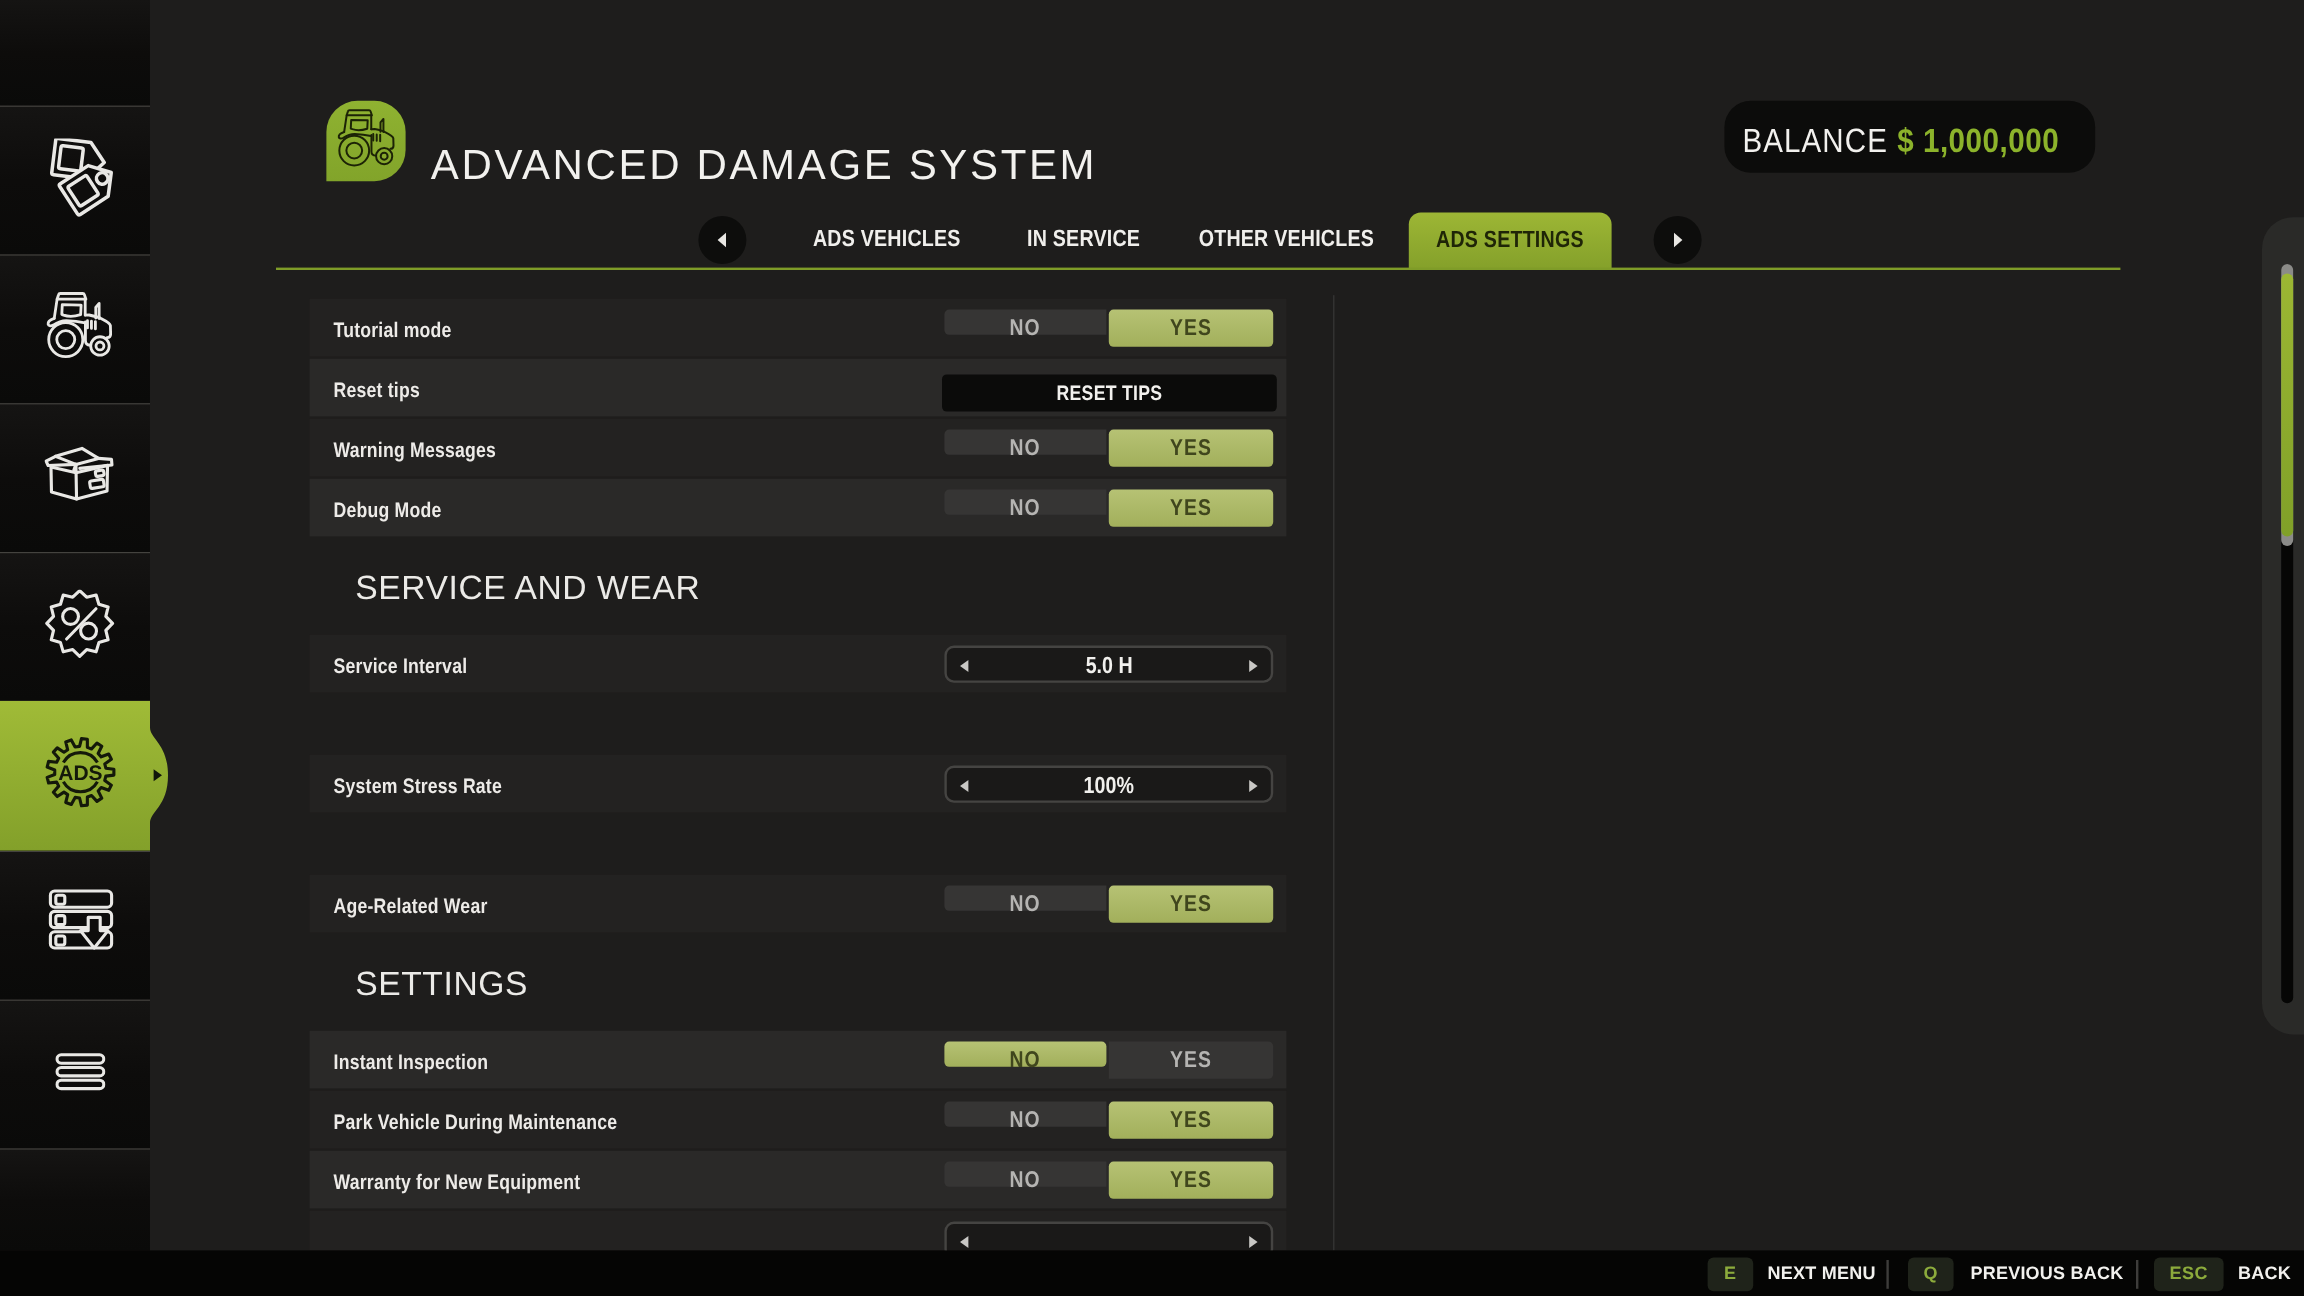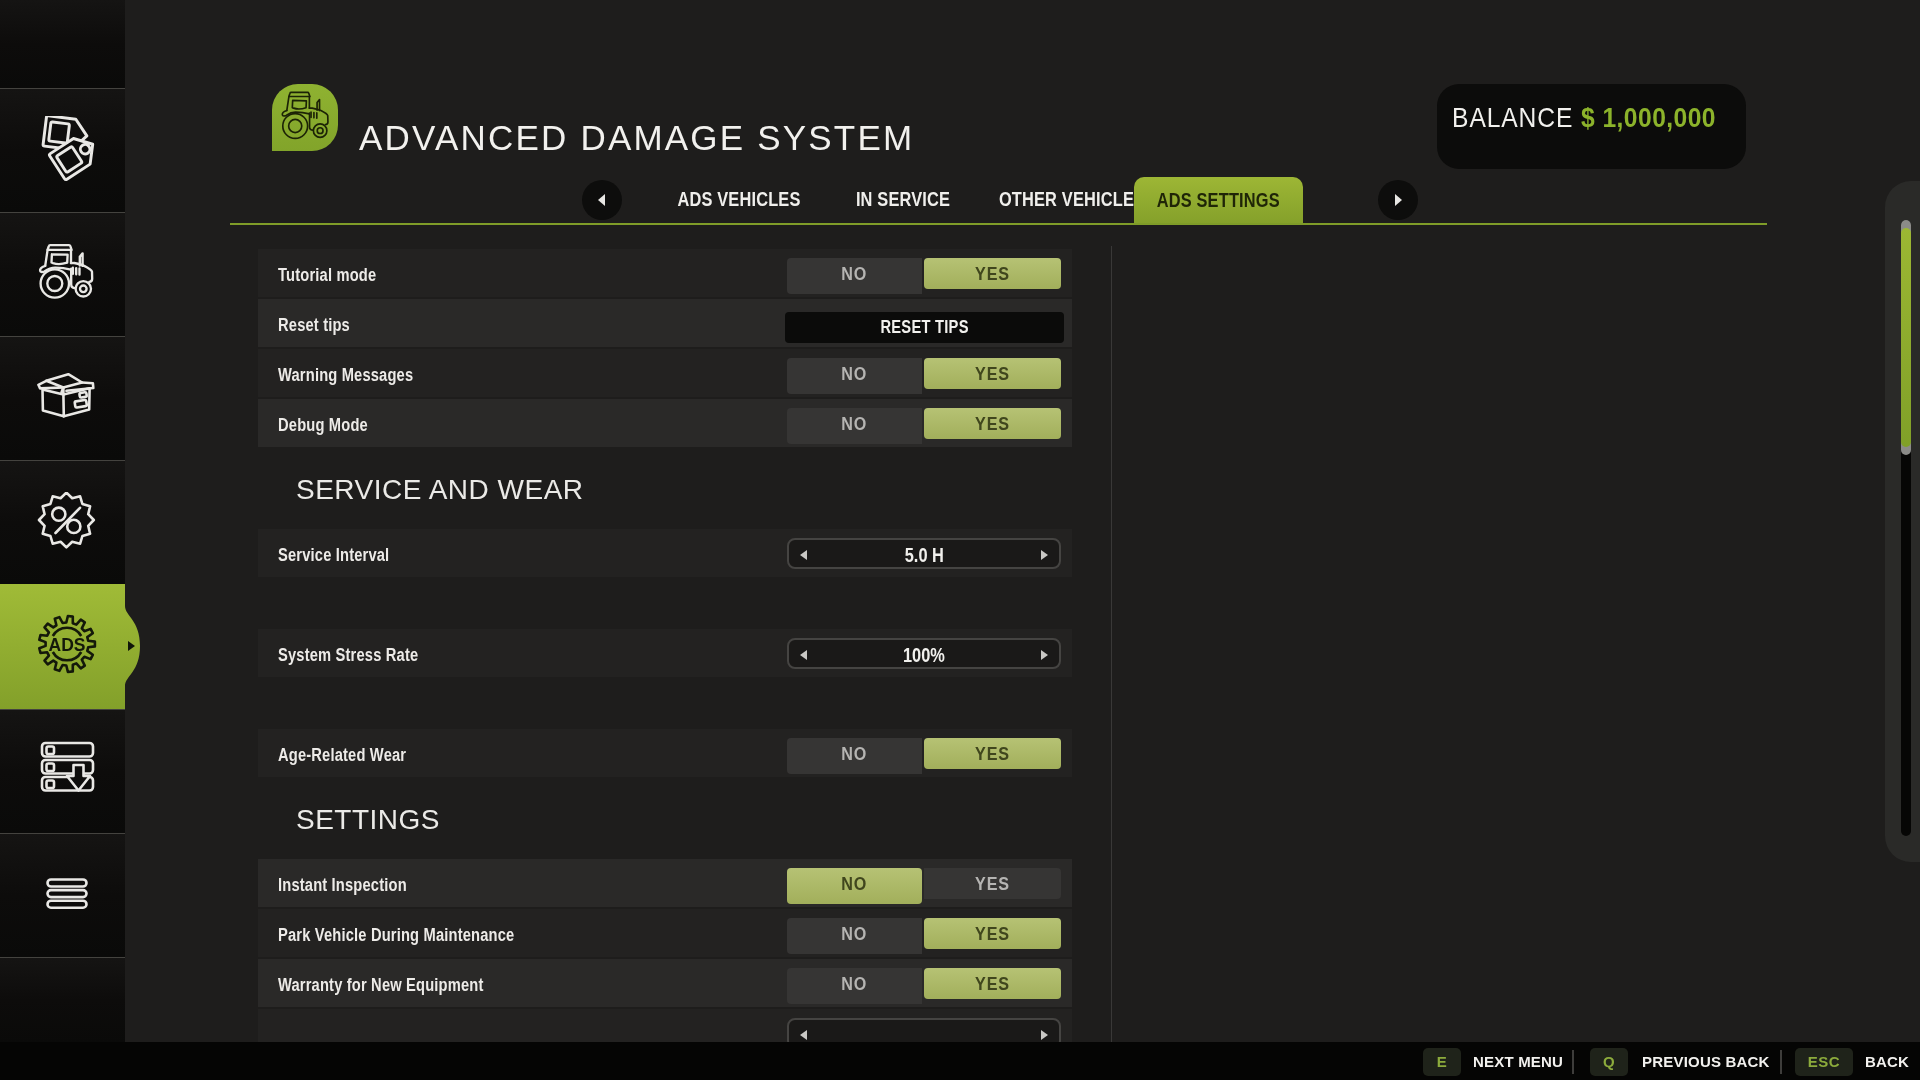--- a/index.html
+++ b/index.html
@@ -9,44 +9,44 @@
   #stage { position:relative; width:1920px; height:1080px; background:#1e1d1c; }
   #sidebar { left:0; top:0; width:125px; height:1042px; background:#0f0e0d; }
   .tile { position:absolute; left:0; width:125px;
     background:linear-gradient(180deg,#151413 0%,#0d0c0b 50%,#0a0a09 100%); }
   .sep { position:absolute; left:0; width:125px; height:1px; background:#44433f; }
   #htile { left:272px; top:84px; width:66px; height:67px;
     border-radius:26px 26px 26px 0;
     background:linear-gradient(180deg,#8fb231 0%,#82a42a 100%); }
   #title { left:359px; top:95px; width:900px; height:46px; line-height:46px;
     font-size:35px; color:#f2f1ee; letter-spacing:2.2px;margin-top:20px; }
-  #balance { left:1437px; top:84px; width:309px; height:85px; background:#0c0c0b;
+  #balance { left:1437px; top:84px; width:309px; height:60px; background:#0c0c0b;
     border-radius:22px; text-align:center; line-height:68px; font-size:28px; }
   #balance .bw { display:inline-block; transform:scaleX(0.88) translateX(-9px); white-space:nowrap; }
   #balance .b1 { color:#f2f1ee; letter-spacing:1px; }
   #balance .b2 { color:#8cb32b; font-weight:bold; letter-spacing:0.5px; }
   .navcirc { position:absolute; top:180px; width:40px; height:40px; border-radius:50%;
     background:#0d0d0c; }
   .tabtxt { position:absolute; top:188px; height:22px; line-height:22px; font-size:19.5px;
     font-weight:bold; color:#f0efec; letter-spacing:0.2px; text-align:center;
     transform:scaleX(0.84); }
-  #activetab { left:1134px; top:177px; width:169px; height:48px;
+  #activetab { left:1174px; top:177px; width:169px; height:48px;
     border-radius:10px 10px 0 0;
     background:linear-gradient(180deg,#9db635 0%,#84a02a 100%);
     text-align:center; line-height:46px; font-size:19.5px; font-weight:bold;
     color:#1f2507; letter-spacing:0.2px; }
   #activetab span { display:inline-block; transform:scaleX(0.84); }
   #greenline { left:230px; top:223px; width:1537px; height:2px; background:#7f9c28; }
   .row { position:absolute; left:258px; width:814px; height:48px; }
   .row.d { background:#232221; }
   .row.l { background:#2a2928; }
   .rlabel { position:absolute; left:20px; top:2px; height:48px; line-height:48px;
     font-size:17.5px; font-weight:bold; color:#edebe8; letter-spacing:0.2px;
     transform:scaleX(0.84); transform-origin:left center; white-space:nowrap; }
-  .tno { position:absolute; left:529px; top:9px; width:135px; height:36px;
+  .tno { position:absolute; left:529px; top:9px; width:135px; height:21px;
     border-radius:4px 0 0 4px; text-align:center; line-height:31px;
     font-size:19px; font-weight:bold; letter-spacing:1px; }
   .tyes { position:absolute; left:666px; top:9px; width:137px; height:31px;
     border-radius:0 4px 4px 0; text-align:center; line-height:31px;
     font-size:19px; font-weight:bold; letter-spacing:1px; }
   .tno span, .tyes span { display:inline-block; transform:scaleX(0.85); }
   .toff { background:#363534; color:#b5b4b2; }
   .ton { background:linear-gradient(180deg,#b6c274 0%,#a2af5b 100%); color:#40461d; }
   .spin { position:absolute; left:529px; top:9px; width:274px; height:31px;
     background:#1a1918; border:2px solid #454442; border-radius:8px;

